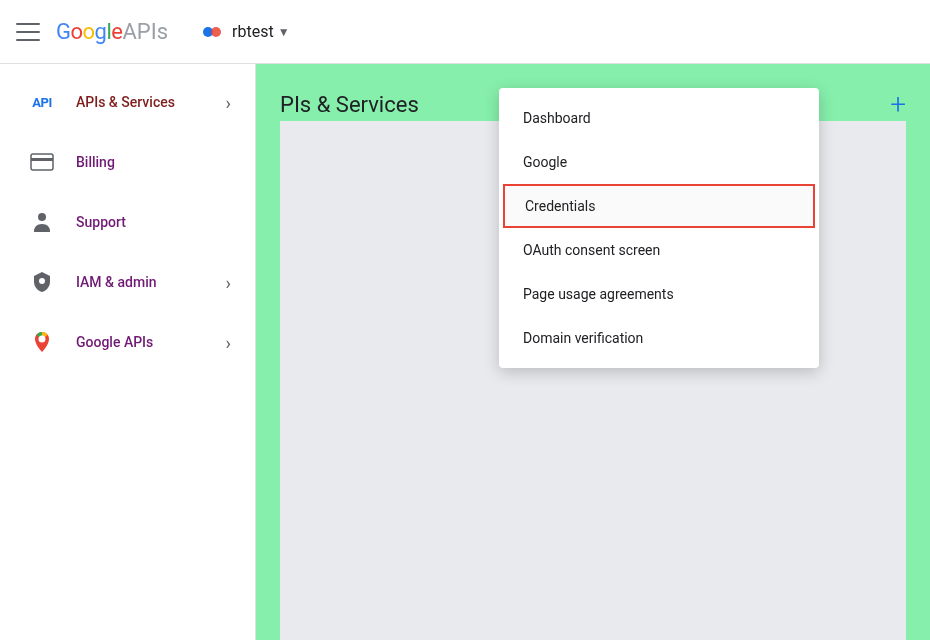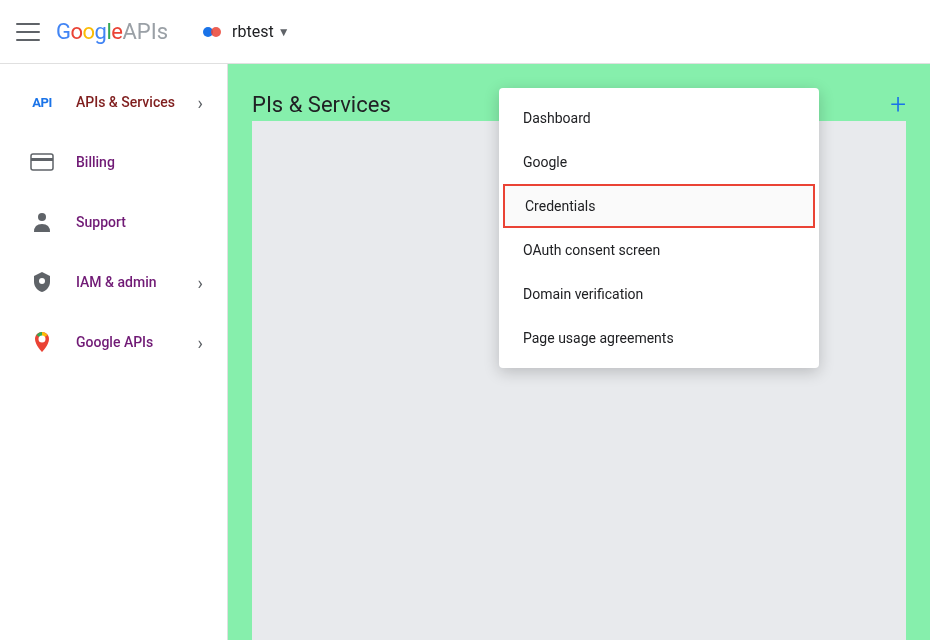--- a/index.html
+++ b/index.html
@@ -91,21 +91,21 @@
     }
 
     
     .main-content {
       display: flex;
       height: calc(640px - 64px);
     }
 
     
     .sidebar {
-      width: 228px;
+      width: 256px;
       background: #fff;
       padding: 8px 0;
       border-right: 1px solid #e0e0e0;
       flex-shrink: 0;
     }
 
     .sidebar-item {
       display: flex;
       align-items: center;
       padding: 12px 24px;
@@ -314,17 +314,17 @@
 <div class="dropdown-menu">
 
   <div class="dropdown-item">Dashboard</div>
 
   <div class="dropdown-item">Google</div>
 
   <div class="dropdown-item selected">Credentials</div>
 
   <div class="dropdown-item">OAuth consent screen</div>
 
+  <div class="dropdown-item">Page usage agreements</div>
+
   <div class="dropdown-item">Domain verification</div>
 
-  <div class="dropdown-item">Page usage agreements</div>
-
 </div>
 
 </body></html>

